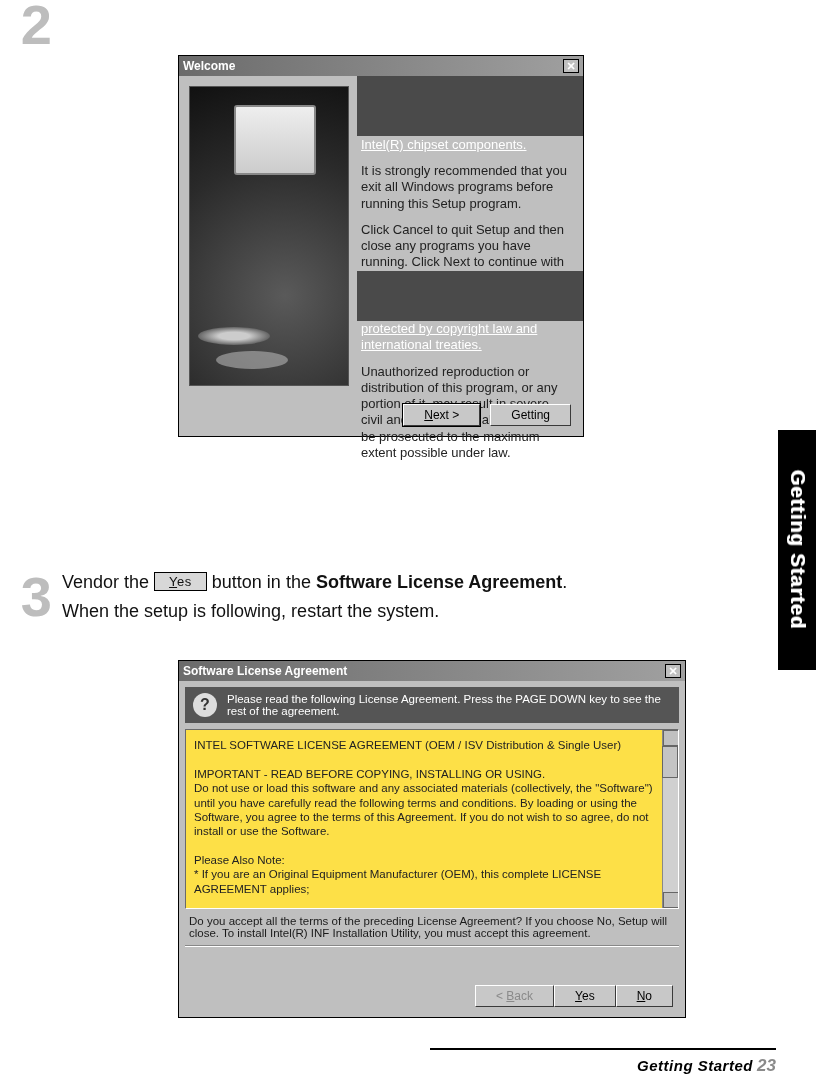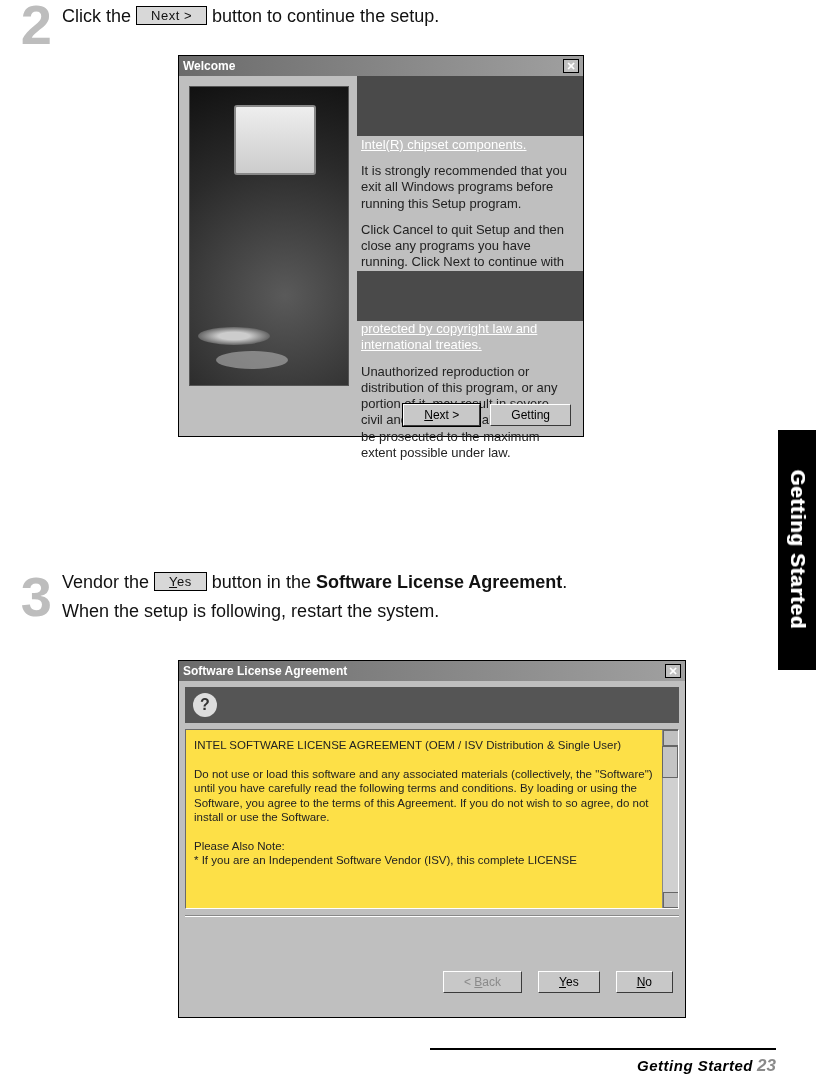--- a/index.html
+++ b/index.html
@@ -199,22 +199,22 @@
   .dlg2 .license-box .thumb {
     position: absolute; right: 0; top: 16px; width: 16px; height: 32px;
     background: #c4c4c4; border: 1px solid #666; box-sizing: border-box;
   }
   .dlg2 .accept {
     margin: 0 10px 6px 10px;
     font-size: 11.5px;
     color: #1a1a1a;
   }
   .dlg2 .buttons {
-    position: absolute; bottom: 24px; right: 12px;
-    display: flex; gap: 16px;
+    position: absolute; bottom: 10px; right: 12px;
+    display: flex; 
   }
   .dlg2 hr.sep {
     border: none; border-top: 1px solid #888; border-bottom: 1px solid #fff;
     margin: 2px 6px;
   }
 
   
   .footer {
     position: absolute;
     bottom: 10px; right: 40px;
@@ -228,25 +228,20 @@
     bottom: 36px; left: 430px; right: 40px;
     border-top: 2px solid #000;
   }
 </style>
 </head>
 <body>
 
 <div class="page-content">
 
   <div class="big-num" style="left:6px; top:-8px;">2</div>
-  <div class="step-text" style="left:62px; top:6px;">
-    <span>Click the</span>
-    <span class="inline-btn">Next &gt;</span>
-    <span>button to continue the setup.</span>
-  </div>
 
   <div class="win dlg1">
     <div class="titlebar">
       <span class="title-text">Welcome</span>
       <div class="close-x">✕</div>
     </div>
     <div class="darkstrip"></div>
     <div class="darkstrip2"></div>
     <div class="body">
       <div class="gfx"></div>
@@ -273,32 +268,35 @@
     <div style="margin-top:8px;">When the setup is following, restart the system.</div>
   </div>
 
   <div class="win dlg2">
     <div class="titlebar">
       <span class="title-text">Software License Agreement</span>
       <div class="close-x">✕</div>
     </div>
     <div class="intro">
       <div class="qmark">?</div>
+      <div>Please read the following License Agreement.  Press the PAGE DOWN key to see the rest of the agreement.</div>
     </div>
     <div class="license-box">
       <div>INTEL SOFTWARE LICENSE AGREEMENT (OEM / ISV Distribution &amp; Single User)</div>
       <br>
+      <div>IMPORTANT - READ BEFORE COPYING, INSTALLING OR USING.</div>
       <div>Do not use or load this software and any associated materials (collectively, the "Software") until you have carefully read the following terms and conditions. By loading or using the Software, you agree to the terms of this Agreement. If you do not wish to so agree, do not install or use the Software.</div>
       <br>
       <div>Please Also Note:</div>
-      <div>* If you are an Independent Software Vendor (ISV), this complete LICENSE</div>
+      <div>* If you are an Original Equipment Manufacturer (OEM), this complete LICENSE AGREEMENT applies;</div>
       <div class="scrollbar">
           <div class="thumb"></div>
         </div>
     </div>
+    <div class="accept">Do you accept all the terms of the preceding License Agreement?  If you choose No,  Setup will close.   To install Intel(R) INF Installation Utility, you must accept this agreement.</div>
     <hr class="sep">
     <div class="buttons">
       <button class="btn disabled">&lt; <span class="underline-char">B</span>ack</button>
       <button class="btn"><span class="underline-char">Y</span>es</button>
       <button class="btn"><span class="underline-char">N</span>o</button>
     </div>
   </div>
 
   <div class="side-tab">
     <span>Getting Started</span>

